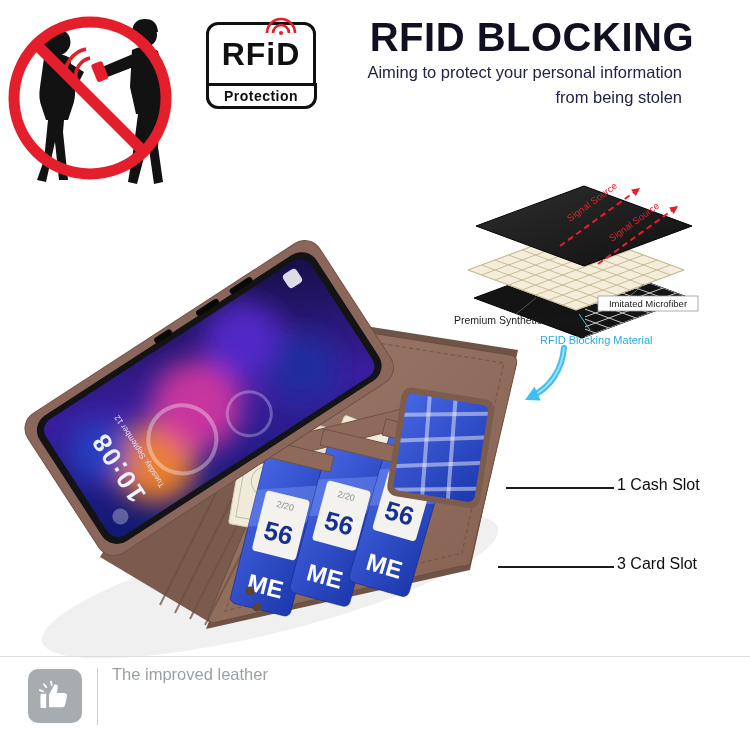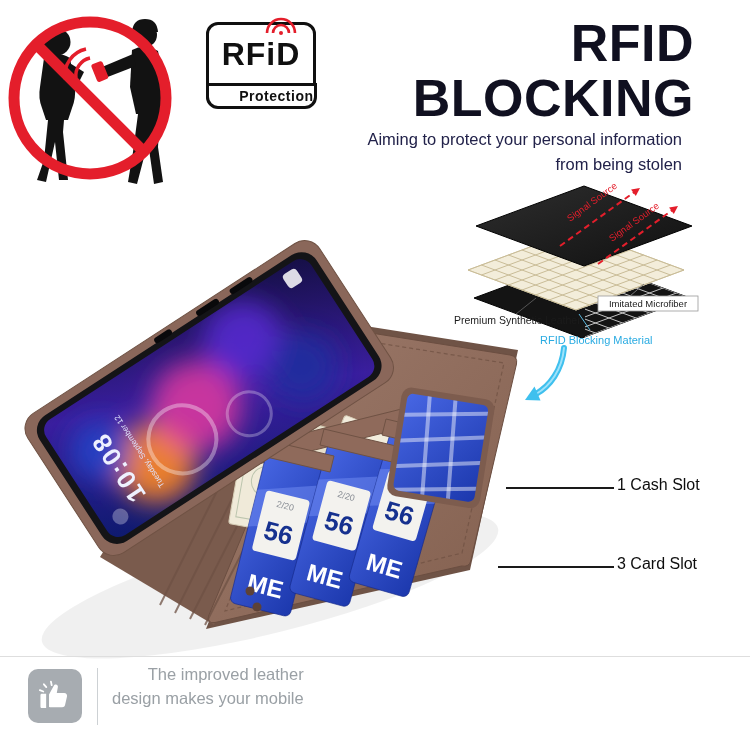--- a/index.html
+++ b/index.html
@@ -3,30 +3,30 @@
 <meta charset="utf-8">
 <style>
   html,body{margin:0;padding:0;background:#fff;}
   .stage{position:relative;width:750px;height:750px;background:#fff;overflow:hidden;
          font-family:"Liberation Sans",sans-serif;color:#14141f;}
   svg{display:block;}
   .abs{position:absolute;}
 
   
   .heading{position:absolute;top:16px;right:56px;width:372px;text-align:right;}
-  .heading h1{margin:0;font-size:52px;line-height:1.05;font-weight:900;letter-spacing:.5px;color:#101020;}
+  .heading h1{margin:0;font-size:40px;line-height:1.05;font-weight:900;letter-spacing:.5px;color:#101020;}
   .heading p{margin:3px 12px 0;font-size:16.5px;line-height:1.35;color:#22224a;}
 
   
   .rfid-badge{position:absolute;left:206px;top:22px;width:104px;height:80px;
               border:3.5px solid #101010;border-radius:12px;text-align:center;background:#fff;}
   .rfid-word{font-size:32px;font-weight:800;letter-spacing:1px;margin-top:11px;color:#101010;}
   .rfid-prot{position:absolute;left:-3.5px;right:-3.5px;bottom:-3.5px;border:3.5px solid #101010;
              border-radius:0 0 12px 12px;background:#fff;font-size:14px;font-weight:700;
-             letter-spacing:.5px;padding:2px 0;color:#101010;text-align:right;}
+             letter-spacing:.5px;padding:2px 0;color:#101010;}
   .rfid-arcs{position:absolute;left:56px;top:-10px;}
 
   
   .callout{position:absolute;font-size:16px;color:#0d0d0d;white-space:nowrap;}
   .lead-line{position:absolute;height:2px;background:#1a1a1a;}
 
   
   .divider{position:absolute;left:0;top:656px;width:750px;height:1px;background:#dedede;}
   .thumb-box{position:absolute;left:28px;top:669px;width:54px;height:54px;background:#a7acb1;
              border-radius:10px;display:flex;align-items:center;justify-content:center;}
@@ -304,16 +304,15 @@
   <div class="thumb-box">
     <svg width="36" height="36" viewBox="0 0 24 24">
       <path fill="#fff" d="M3.2 10.5h2.9V20H3.2c-.5 0-.9-.4-.9-.9v-7.7c0-.5.4-.9.9-.9z"></path>
       <path fill="#fff" d="M8 19.4V11l3.2-5.9c.3-.6 1-.9 1.6-.7.8.2 1.3 1 1.1 1.8L13.2 10h4.9c1.3 0 2.2 1.2 1.9 2.4l-1.3 5.6c-.2.9-1 1.5-1.9 1.5H9.2c-.5 0-1-.4-1.2-.1z"></path>
       <path stroke="#fff" stroke-width="1.2" stroke-linecap="round" fill="none" d="M4.6 4.2l1.6 1.9M9.3 2.4l.5 2.4M1.9 8.1l2.3.9"></path>
     </svg>
   </div>
   <div class="v-sep"></div>
   <div class="footer-text">
     <div>The improved leather</div>
-    <div>design makes your mobile</div>
   </div>
 
 </div>
 
 </body></html>

